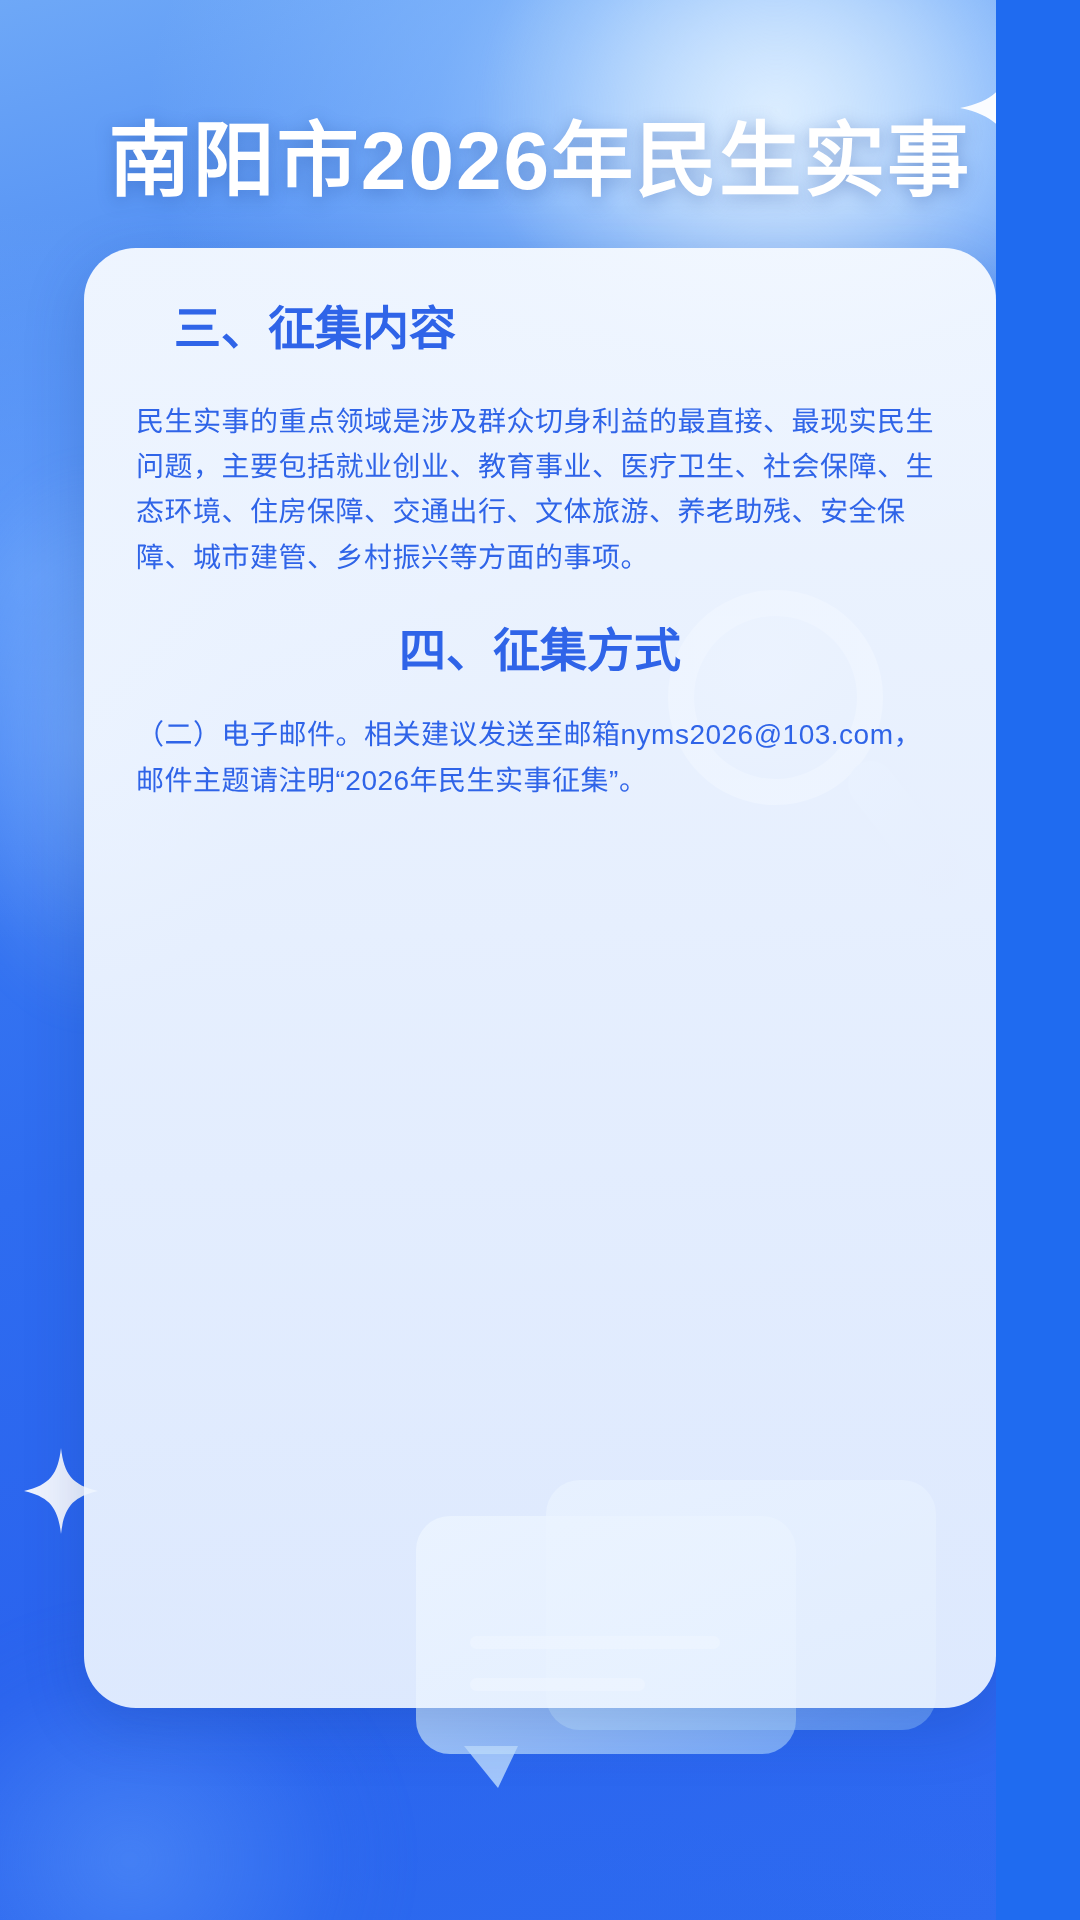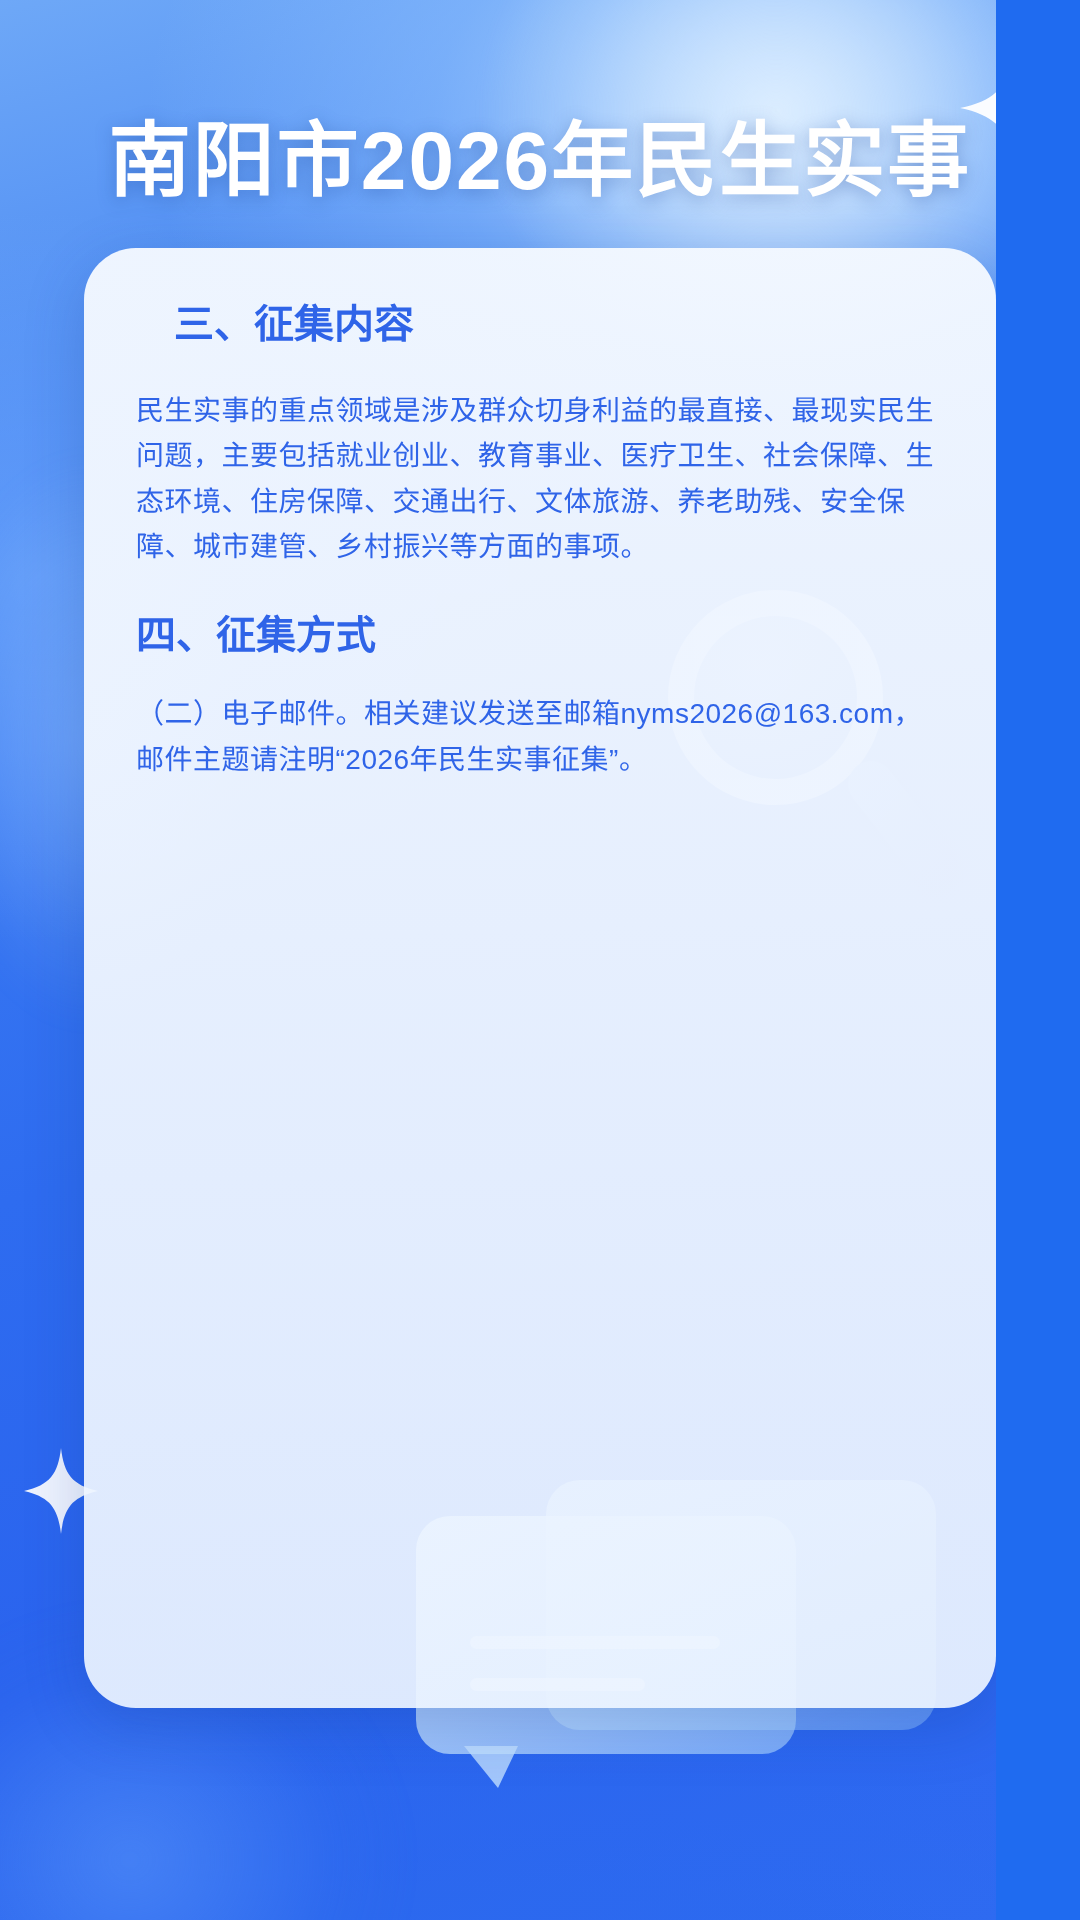--- a/index.html
+++ b/index.html
@@ -180,30 +180,31 @@
     overflow: hidden;
   }
   .card-inner {
     padding: 46px 52px 30px 52px;
     box-sizing: border-box;
     height: 100%;
   }
 
   .sec-heading {
     color: #2f64e8;
-    font-size: 40px;
+    font-size: 47px;
     font-weight: 700;
     line-height: 1.5;
     margin: 0 0 34px 0;
     text-indent: 38px;
   }
   .sec-heading.tight {
     margin-top: 8px;
     margin-bottom: 26px;
     text-indent: 0;
+    text-align: center;
   }
   .para {
     color: #2f64e8;
     font-size: 28px;
     line-height: 1.62;
     margin: 0 0 36px 0;
     letter-spacing: 0.5px;
     font-weight: 500;
   }
   .para.indent {
@@ -245,21 +246,21 @@
     <div class="card-inner">
 
       <div class="sec-heading">三、征集内容</div>
 
       <p class="para">民生实事的重点领域是涉及群众切身利益的最直接、最现实民生问题，主要包括就业创业、教育事业、医疗卫生、社会保障、生态环境、住房保障、交通出行、文体旅游、养老助残、安全保障、城市建管、乡村振兴等方面的事项。</p>
 
       <div class="sec-heading tight">四、征集方式</div>
 
 
 
-      <p class="para indent">（二）电子邮件。相关建议发送至邮箱nyms2026@163.com，邮件主题请注明“2026年民生实事征集”。</p>
+      <p class="para indent">（二）电子邮件。相关建议发送至邮箱nyms2026@103.com，邮件主题请注明“2026年民生实事征集”。</p>
 
     </div>
   </div>
 
   <div class="bubbles">
     <div class="bubble-back"></div>
     <div class="bubble-front">
       <div class="bubble-line bl1"></div>
       <div class="bubble-line bl2"></div>
     </div>

